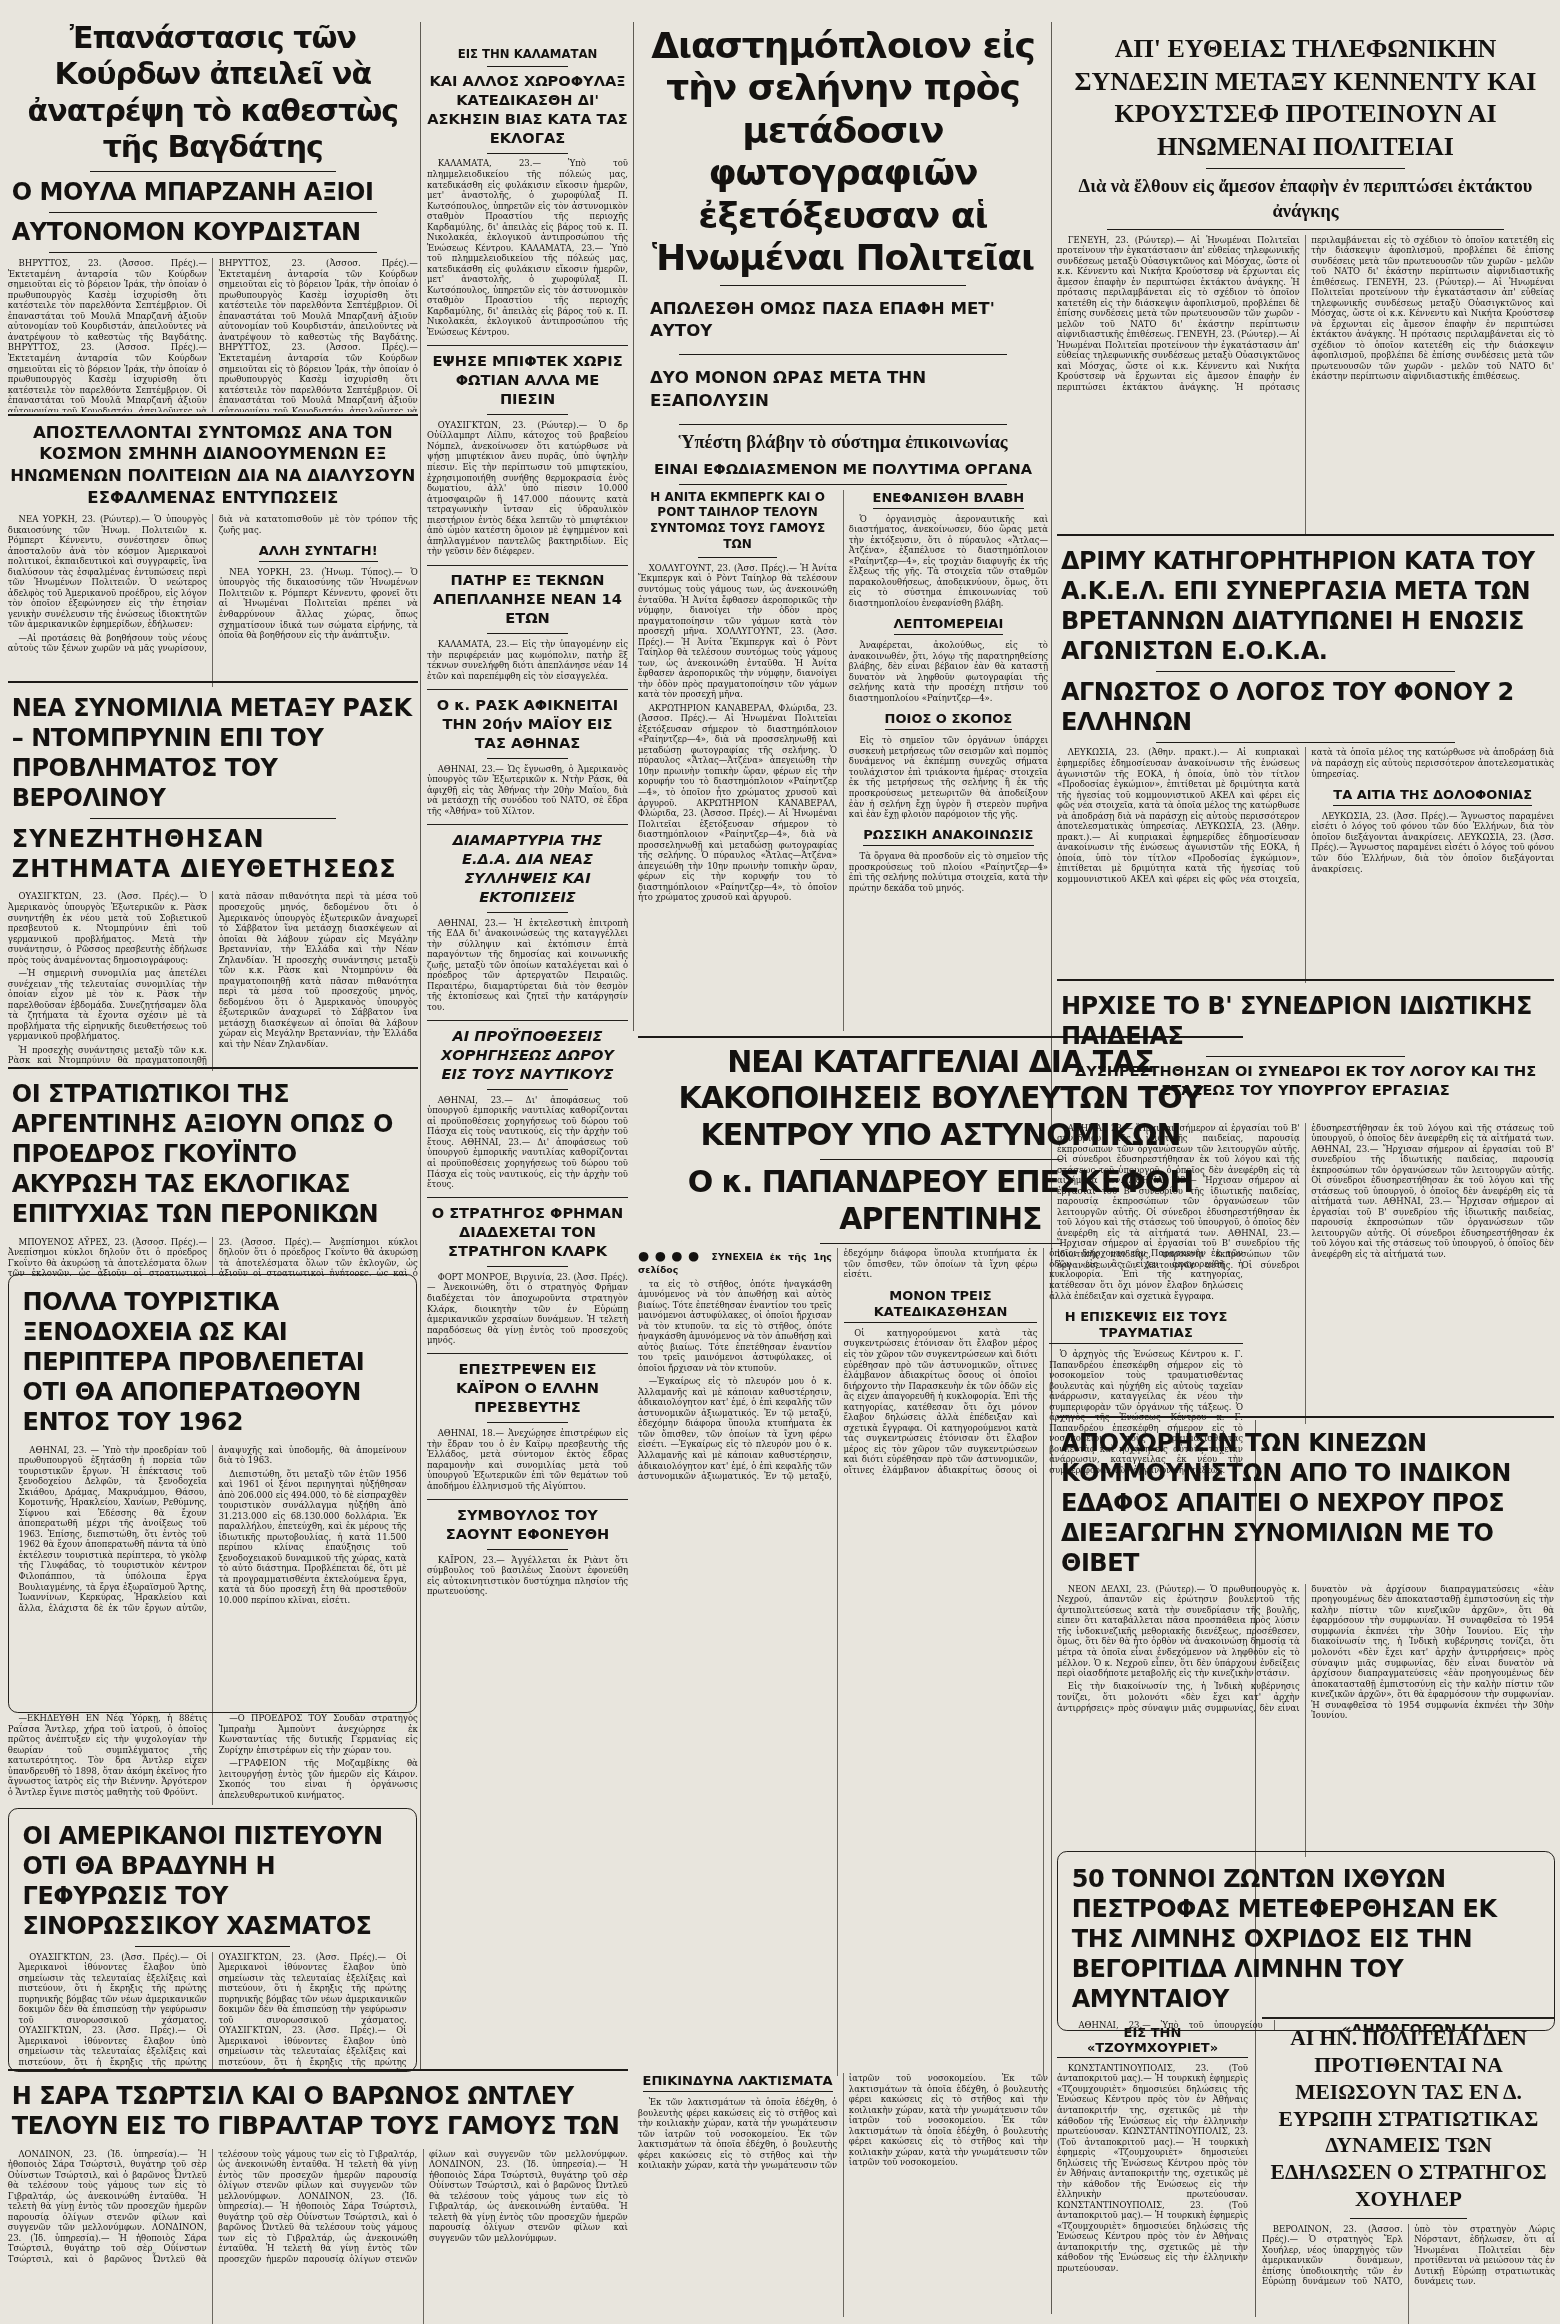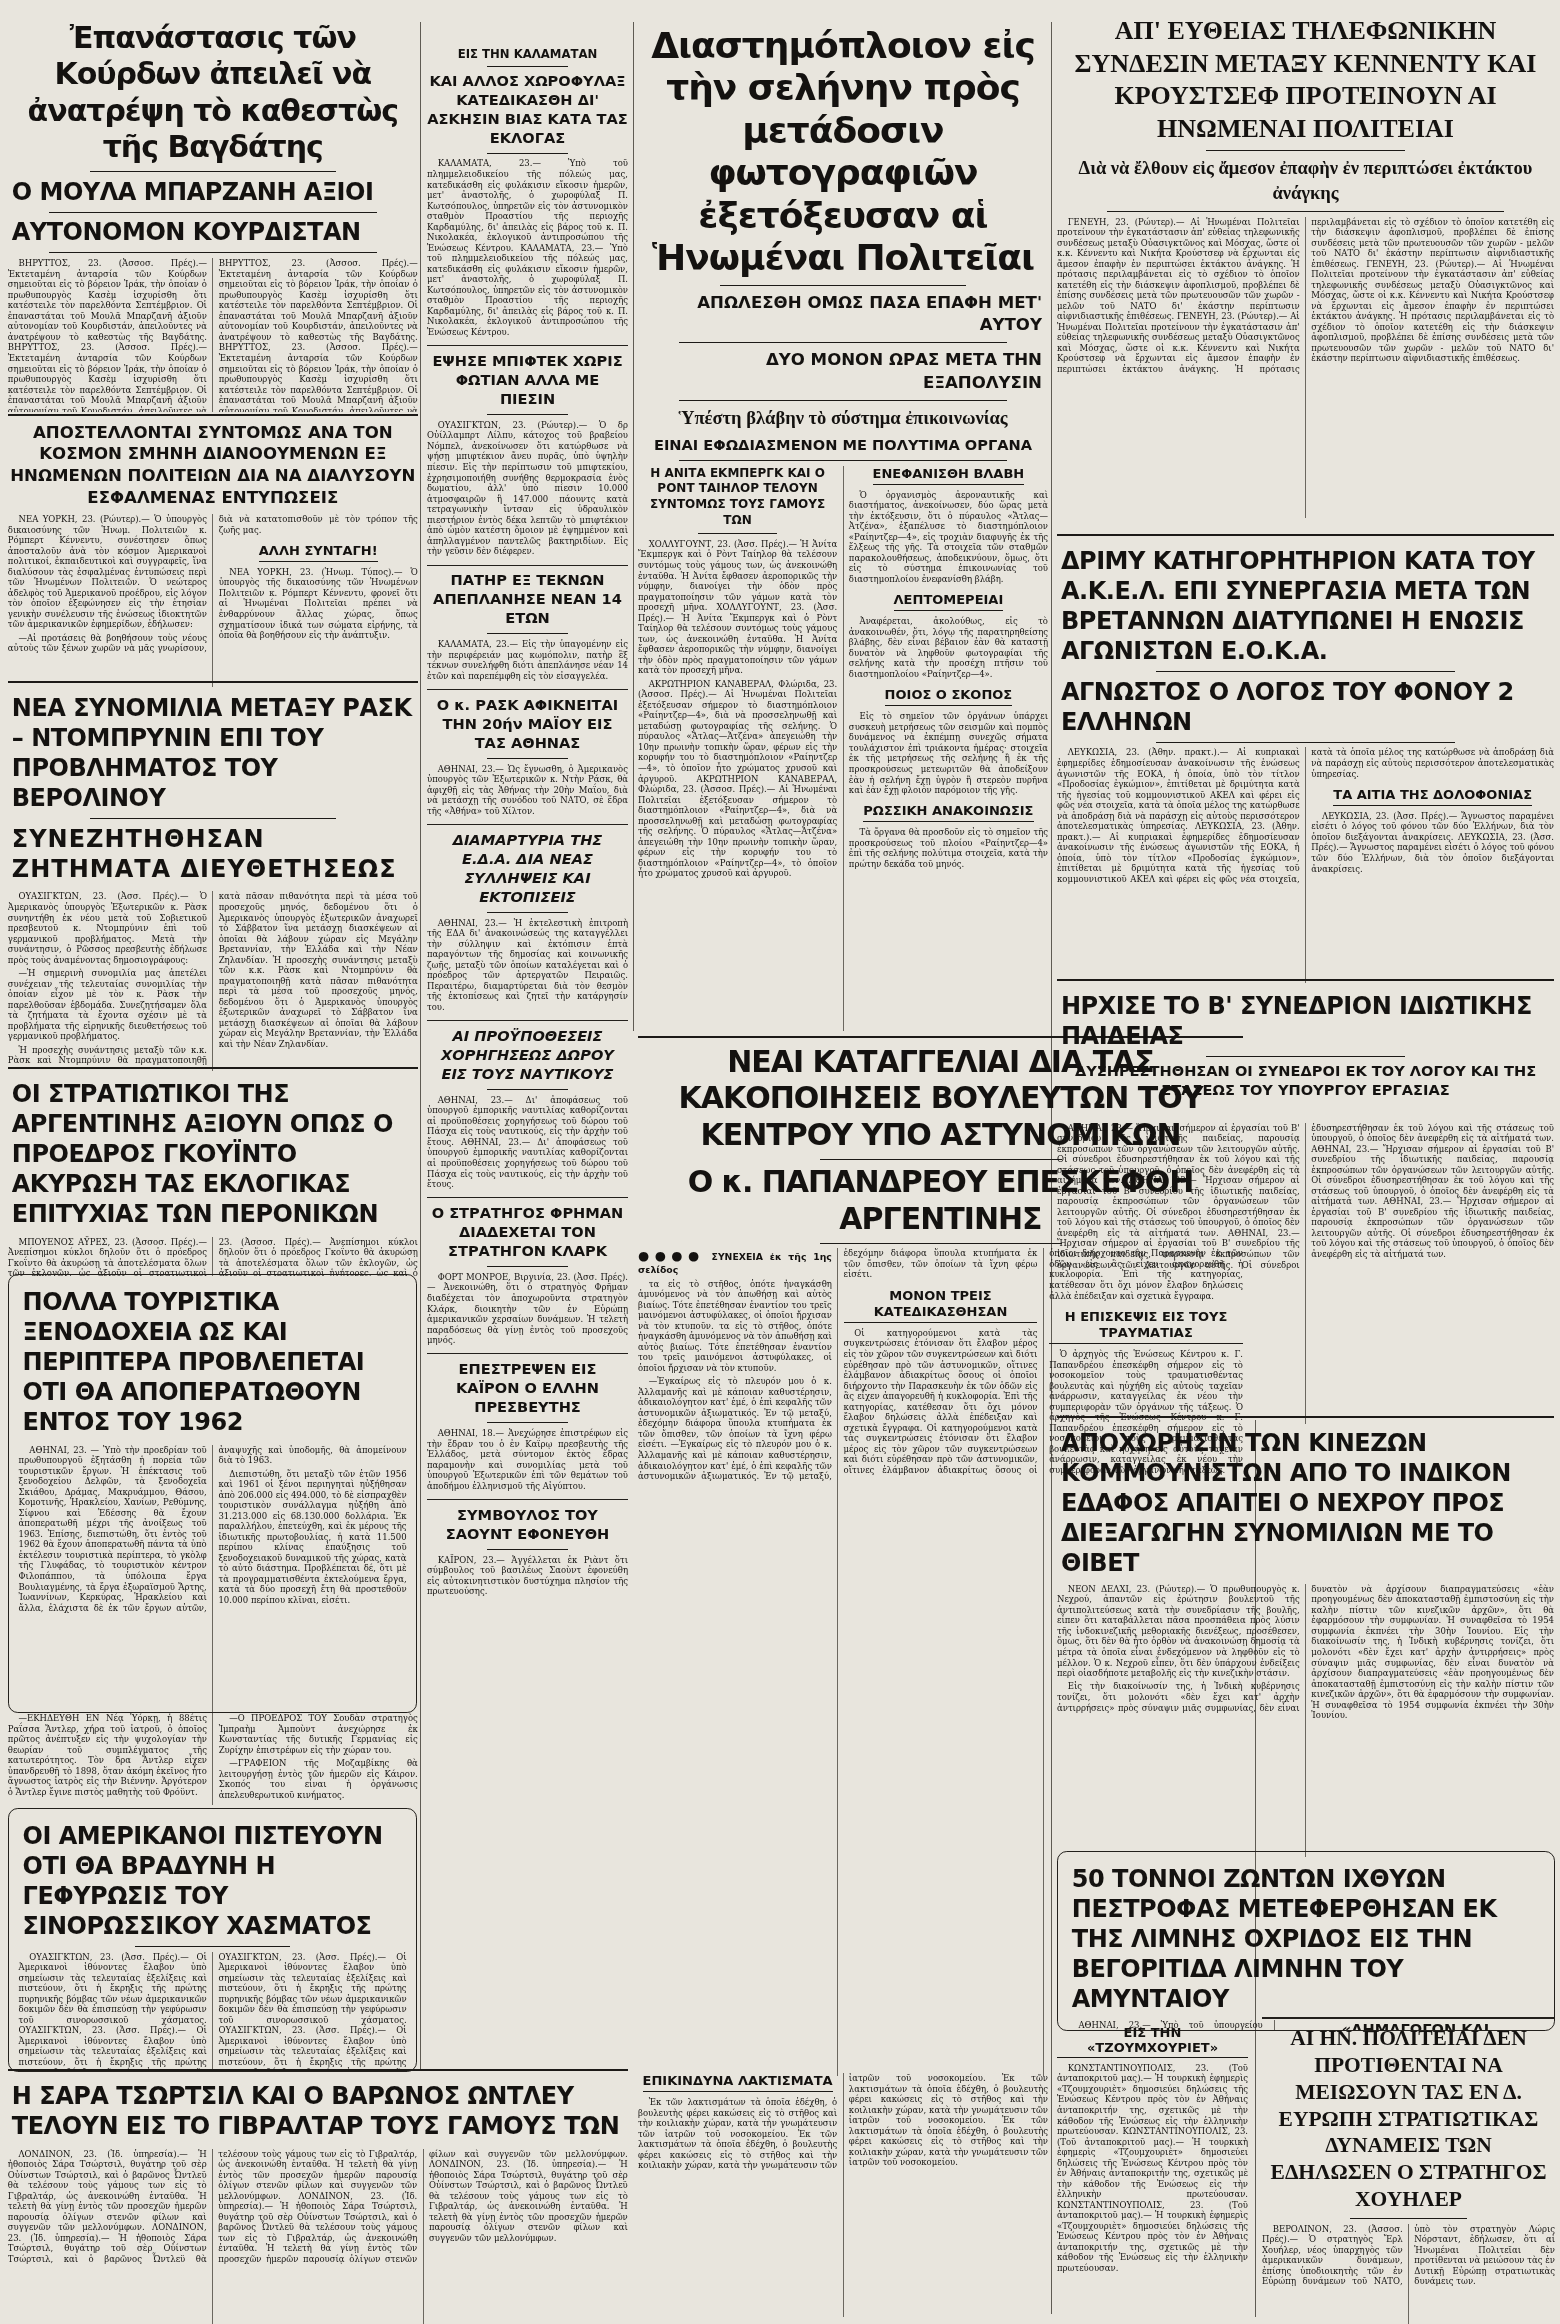--- a/index.html
+++ b/index.html
@@ -18,21 +18,21 @@
     font-size:30px;line-height:1.22;text-align:center;letter-spacing:-1px;margin:0;}
   .h-serif{font-family:"Liberation Serif","DejaVu Serif",serif;font-weight:bold;
     font-size:26px;line-height:1.25;text-align:center;margin:0;}
   .h-med{font-family:"DejaVu Sans","Liberation Sans",sans-serif;font-weight:bold;
     font-size:24px;line-height:1.25;text-align:left;letter-spacing:-0.5px;margin:4px;}
   .h-small{font-family:"DejaVu Sans","Liberation Sans",sans-serif;font-weight:bold;
     font-size:14.6px;line-height:1.3;text-align:center;margin:0;}
   .h-tiny{font-family:"DejaVu Sans","Liberation Sans",sans-serif;font-weight:bold;
     font-size:12px;line-height:1.3;text-align:center;margin:0;}
   .deck{font-family:"DejaVu Sans","Liberation Sans",sans-serif;font-weight:bold;
-    font-size:16.6px;line-height:1.35;text-align:right;margin:6px;}
+    font-size:16.6px;line-height:1.35;text-align:left;margin:12px;}
   .deck-serif{font-family:"Liberation Serif","DejaVu Serif",serif;font-weight:bold;
     font-size:18.5px;line-height:1.35;text-align:center;margin:0;}
   .kicker{font-family:"DejaVu Sans","Liberation Sans",sans-serif;font-weight:bold;
     font-size:11.7px;text-align:center;margin:0 0 2.9px 0;}
   .rule{border:0;border-top:1.5px solid #1c1a17;margin:4.9px auto;}
   .rule.w60{width:60%;} .rule.w40{width:40%;} .rule.w80{width:80%;}
   .toprule{border-top:2.4px solid #1c1a17;padding-top:5.9px;}
   .boxed{border:1.8px solid #23201c;border-radius:9.8px;padding:7.8px 9.8px;}
   
   .body{font-size:8.5px;line-height:1.24;text-align:justify;}
@@ -159,21 +159,21 @@
       <p>Ὁ ὀργανισμὸς ἀεροναυτικῆς καὶ διαστήματος, ἀνεκοίνωσεν, δύο ὥρας μετὰ τὴν ἐκτόξευσιν, ὅτι ὁ πύραυλος «Ἄτλας—Ἀτζένα», ἐξαπέλυσε τὸ διαστημόπλοιον «Ραίηντζερ—4», εἰς τροχιὰν διαφυγῆς ἐκ τῆς ἕλξεως τῆς γῆς. Τὰ στοιχεῖα τῶν σταθμῶν παρακολουθήσεως, ἀποδεικνύουν, ὅμως, ὅτι εἰς τὸ σύστημα ἐπικοινωνίας τοῦ διαστημοπλοίου ἐνεφανίσθη βλάβη.</p>
       <div class="inhead"><span>ΛΕΠΤΟΜΕΡΕΙΑΙ</span></div>
       <p>Ἀναφέρεται, ἀκολούθως, εἰς τὸ ἀνακοινωθέν, ὅτι, λόγῳ τῆς παρατηρηθείσης βλάβης, δὲν εἶναι βέβαιον ἐὰν θὰ καταστῇ δυνατὸν νὰ ληφθοῦν φωτογραφίαι τῆς σελήνης κατὰ τὴν προσέχη πτῆσιν τοῦ διαστημοπλοίου «Ραίηντζερ—4».</p>
       <div class="inhead"><span>ΠΟΙΟΣ Ο ΣΚΟΠΟΣ</span></div>
       <p>Εἰς τὸ σημεῖον τῶν ὀργάνων ὑπάρχει συσκευὴ μετρήσεως τῶν σεισμῶν καὶ πομπὸς δυνάμενος νὰ ἐκπέμπῃ συνεχῶς σήματα τουλάχιστον ἐπὶ τριάκοντα ἡμέρας· στοιχεῖα ἐκ τῆς μετρήσεως τῆς σελήνης ἢ ἐκ τῆς προσκρούσεως μετεωριτῶν θὰ ἀποδείξουν ἐὰν ἡ σελήνη ἔχῃ ὑγρὸν ἢ στερεὸν πυρῆνα καὶ ἐὰν ἔχῃ φλοιὸν παρόμοιον τῆς γῆς.</p>
       <div class="inhead"><span>ΡΩΣΣΙΚΗ ΑΝΑΚΟΙΝΩΣΙΣ</span></div>
       <p>Τὰ ὄργανα θὰ προσδοῦν εἰς τὸ σημεῖον τῆς προσκρούσεως τοῦ πλοίου «Ραίηντζερ—4» ἐπὶ τῆς σελήνης πολύτιμα στοιχεῖα, κατὰ τὴν πρώτην δεκάδα τοῦ μηνός.</p>
     </div>
   </div>
 
-  <div class="block" style="left:1057px;top:15px;width:497px;height:503px;">
+  <div class="block" style="left:1057px;top:33px;width:497px;height:503px;">
     <h1 class="h-serif">ΑΠ' ΕΥΘΕΙΑΣ ΤΗΛΕΦΩΝΙΚΗΝ ΣΥΝΔΕΣΙΝ ΜΕΤΑΞΥ ΚΕΝΝΕΝΤΥ ΚΑΙ ΚΡΟΥΣΤΣΕΦ ΠΡΟΤΕΙΝΟΥΝ ΑΙ ΗΝΩΜΕΝΑΙ ΠΟΛΙΤΕΙΑΙ</h1>
     <hr class="rule w40">
     <div class="deck-serif">Διὰ νὰ ἔλθουν εἰς ἄμεσον ἐπαφὴν ἐν περιπτώσει ἐκτάκτου ἀνάγκης</div>
     <hr class="rule w80">
     <div class="body cols2" style="height:312px;">
       <p>ΓΕΝΕΥΗ, 23. (Ρώυτερ).— Αἱ Ἡνωμέναι Πολιτεῖαι προτείνουν τὴν ἐγκατάστασιν ἀπ' εὐθείας τηλεφωνικῆς συνδέσεως μεταξὺ Οὐασιγκτῶνος καὶ Μόσχας, ὥστε οἱ κ.κ. Κέννεντυ καὶ Νικήτα Κρούστσεφ νὰ ἔρχωνται εἰς ἄμεσον ἐπαφὴν ἐν περιπτώσει ἐκτάκτου ἀνάγκης. Ἡ πρότασις περιλαμβάνεται εἰς τὸ σχέδιον τὸ ὁποῖον κατετέθη εἰς τὴν διάσκεψιν ἀφοπλισμοῦ, προβλέπει δὲ ἐπίσης συνδέσεις μετὰ τῶν πρωτευουσῶν τῶν χωρῶν - μελῶν τοῦ ΝΑΤΟ δι' ἑκάστην περίπτωσιν αἰφνιδιαστικῆς ἐπιθέσεως. ΓΕΝΕΥΗ, 23. (Ρώυτερ).— Αἱ Ἡνωμέναι Πολιτεῖαι προτείνουν τὴν ἐγκατάστασιν ἀπ' εὐθείας τηλεφωνικῆς συνδέσεως μεταξὺ Οὐασιγκτῶνος καὶ Μόσχας, ὥστε οἱ κ.κ. Κέννεντυ καὶ Νικήτα Κρούστσεφ νὰ ἔρχωνται εἰς ἄμεσον ἐπαφὴν ἐν περιπτώσει ἐκτάκτου ἀνάγκης. Ἡ πρότασις περιλαμβάνεται εἰς τὸ σχέδιον τὸ ὁποῖον κατετέθη εἰς τὴν διάσκεψιν ἀφοπλισμοῦ, προβλέπει δὲ ἐπίσης συνδέσεις μετὰ τῶν πρωτευουσῶν τῶν χωρῶν - μελῶν τοῦ ΝΑΤΟ δι' ἑκάστην περίπτωσιν αἰφνιδιαστικῆς ἐπιθέσεως. ΓΕΝΕΥΗ, 23. (Ρώυτερ).— Αἱ Ἡνωμέναι Πολιτεῖαι προτείνουν τὴν ἐγκατάστασιν ἀπ' εὐθείας τηλεφωνικῆς συνδέσεως μεταξὺ Οὐασιγκτῶνος καὶ Μόσχας, ὥστε οἱ κ.κ. Κέννεντυ καὶ Νικήτα Κρούστσεφ νὰ ἔρχωνται εἰς ἄμεσον ἐπαφὴν ἐν περιπτώσει ἐκτάκτου ἀνάγκης. Ἡ πρότασις περιλαμβάνεται εἰς τὸ σχέδιον τὸ ὁποῖον κατετέθη εἰς τὴν διάσκεψιν ἀφοπλισμοῦ, προβλέπει δὲ ἐπίσης συνδέσεις μετὰ τῶν πρωτευουσῶν τῶν χωρῶν - μελῶν τοῦ ΝΑΤΟ δι' ἑκάστην περίπτωσιν αἰφνιδιαστικῆς ἐπιθέσεως.</p>
     </div>
   </div>
 
   <div class="block toprule" style="left:1057px;top:534px;width:497px;height:441px;">

